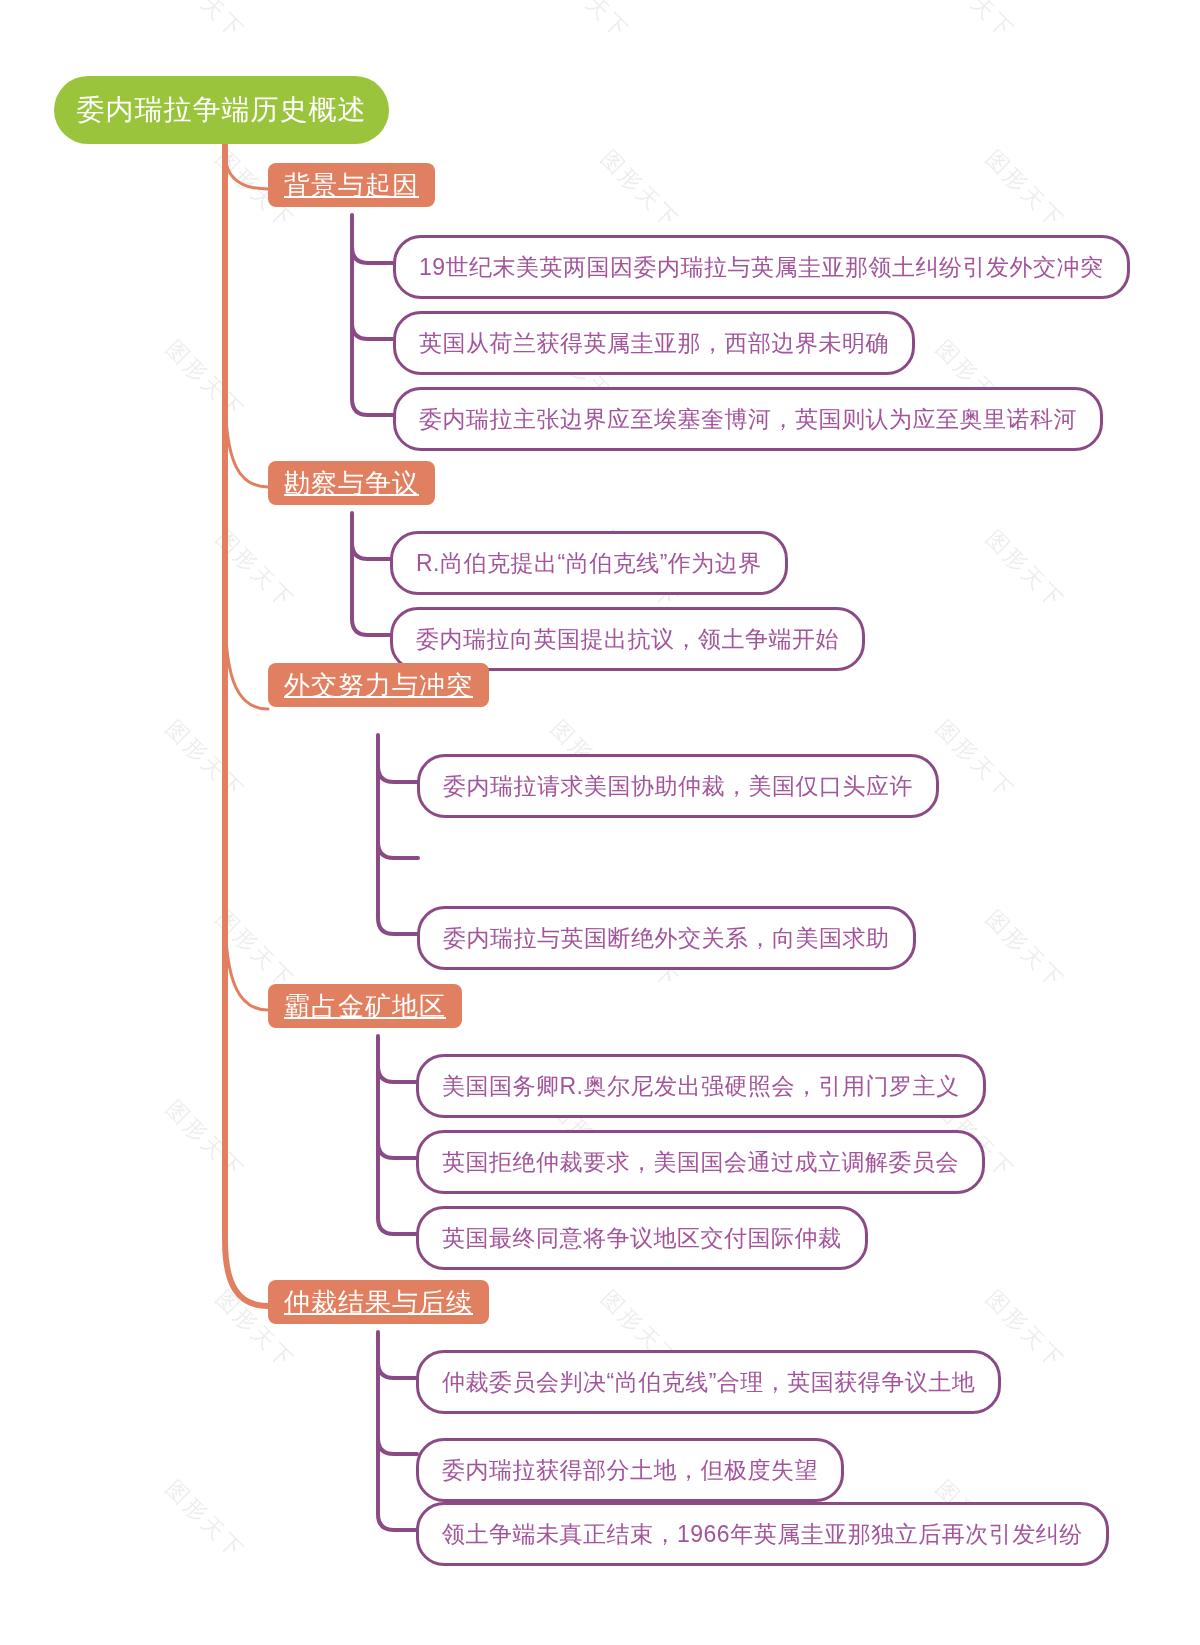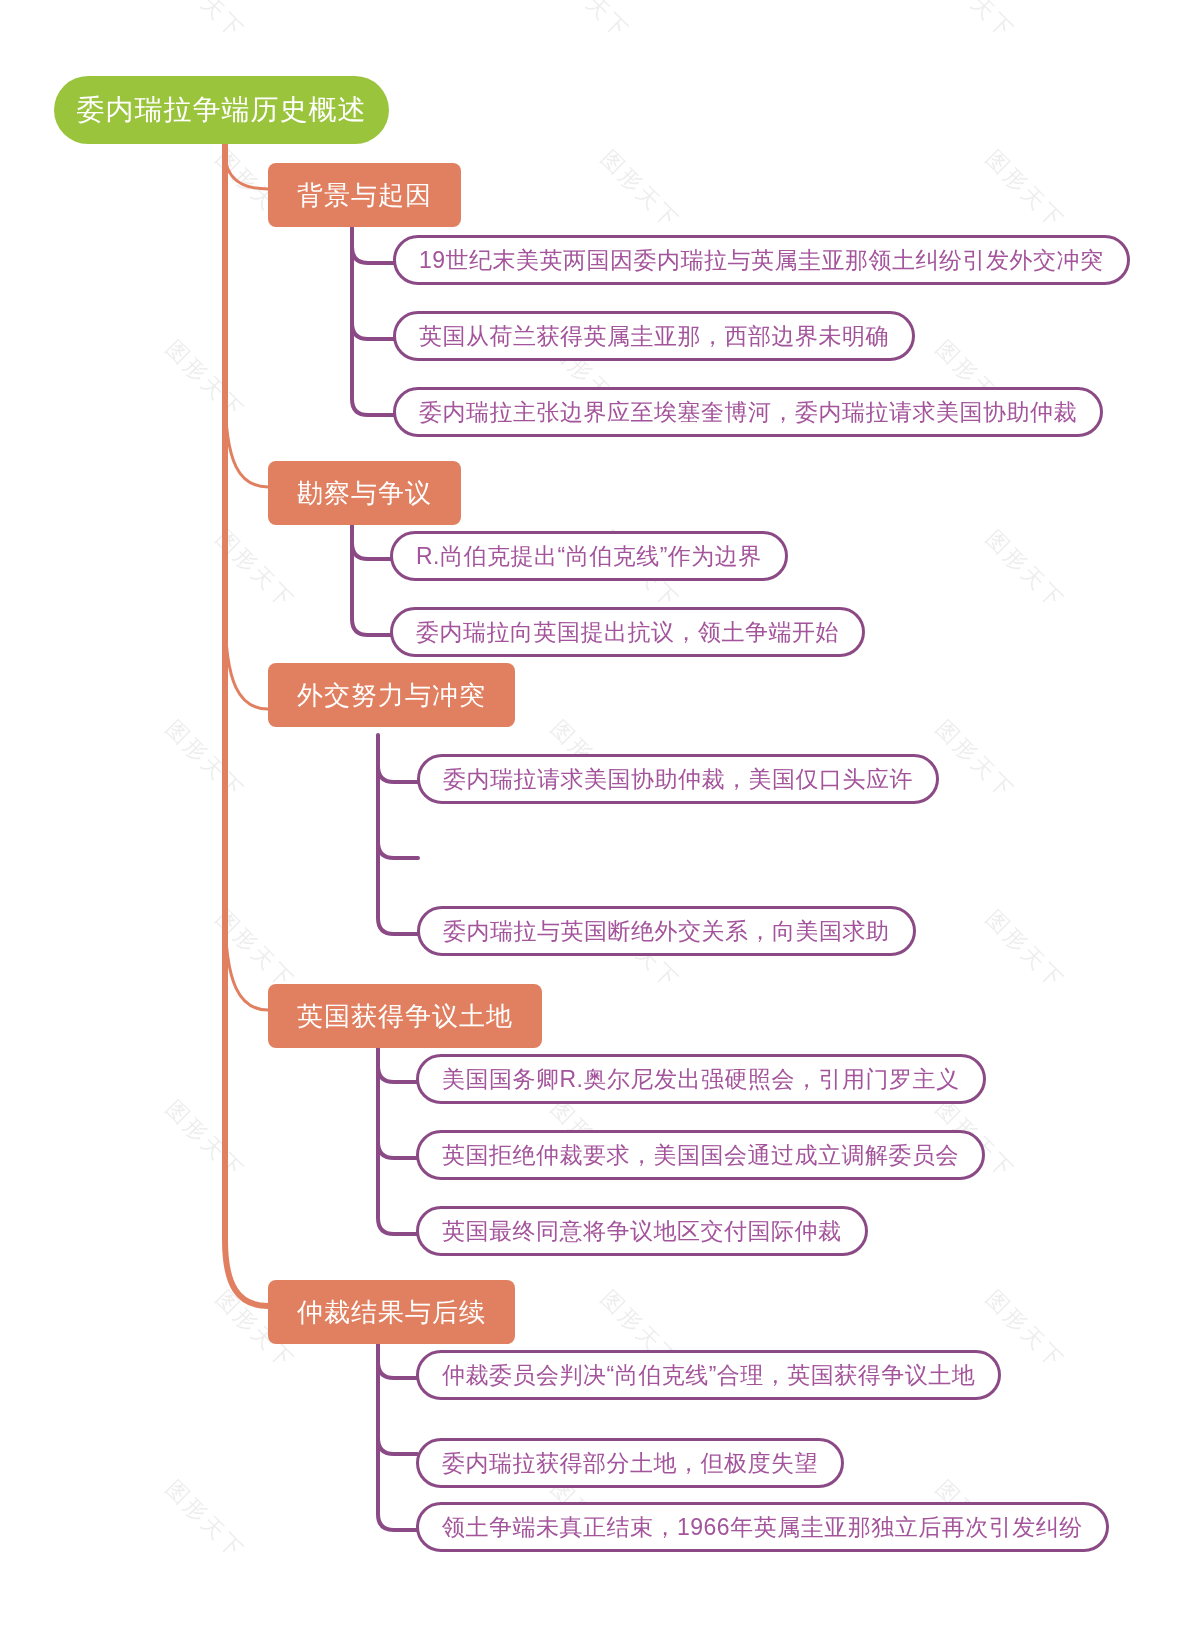--- a/index.html
+++ b/index.html
@@ -10,23 +10,23 @@
       color:rgba(125,125,125,0.14);font-size:22px;letter-spacing:3px;white-space:nowrap;}
   .connectors{position:absolute;left:0;top:0;width:1200px;height:1645px;z-index:1;}
   .connectors path{fill:none;stroke-linecap:round;}
   .trunk{stroke:var(--trunk,#e18061);stroke-width:6px;}
   .twig{stroke:var(--trunk,#e18061);stroke-width:3px;}
   .stem{stroke:var(--stem,#8b4a85);stroke-width:4px;}
   .node{position:absolute;z-index:2;display:inline-flex;align-items:center;
         white-space:nowrap;box-sizing:border-box;}
   .root{width:335px;height:68px;border-radius:36px;background:var(--root-bg,#9ac43c);
         color:#fff;font-size:28px;font-weight:500;justify-content:center;letter-spacing:1px;}
-  .branch{height:64px;border-radius:8px;background:var(--branch-bg,#e18061);
-          color:#fff;font-size:26px;font-weight:500;padding:0 29px;letter-spacing:1px;}
-  .leaf{height:50px;border-radius:28px;background:#fff;
+  .branch{height:44px;border-radius:8px;background:var(--branch-bg,#e18061);
+          color:#fff;font-size:26px;font-weight:500;padding:0 16px;letter-spacing:1px;text-decoration:underline;}
+  .leaf{height:64px;border-radius:28px;background:#fff;
         border:3px solid var(--leaf-border,#8b4a85);
         color:var(--leaf-text,#a3549b);font-size:23px;padding:0 23px;letter-spacing:0.5px;}
 </style>
 </head>
 <body>
 
 <div class="canvas">
 
   <div class="watermark-layer">
       <span class="wm" style="left: 155px; top: -15px;">图形天下</span>
@@ -83,31 +83,31 @@
     <path class="stem" d="M378 1332 V1514 Q378 1530 394 1530 H417"></path>
     <path class="stem" d="M378 1362 Q378 1378 394 1378 H417"></path>
     <path class="stem" d="M378 1438 Q378 1454 394 1454 H417"></path>
   </svg>
 
   <div class="node root" style="left:54px;top:76px;">委内瑞拉争端历史概述</div>
 
   <div class="node branch" style="left:268px;top:163px;">背景与起因</div>
   <div class="node leaf" style="left:393px;top:235px;">19世纪末美英两国因委内瑞拉与英属圭亚那领土纠纷引发外交冲突</div>
   <div class="node leaf" style="left:393px;top:311px;">英国从荷兰获得英属圭亚那，西部边界未明确</div>
-  <div class="node leaf" style="left:393px;top:387px;">委内瑞拉主张边界应至埃塞奎博河，委内瑞拉请求美国协助仲裁</div>
+  <div class="node leaf" style="left:393px;top:387px;">委内瑞拉主张边界应至埃塞奎博河，英国则认为应至奥里诺科河</div>
 
   <div class="node branch" style="left:268px;top:461px;">勘察与争议</div>
   <div class="node leaf" style="left:390px;top:531px;">R.尚伯克提出“尚伯克线”作为边界</div>
   <div class="node leaf" style="left:390px;top:607px;text-align:right;">委内瑞拉向英国提出抗议，领土争端开始</div>
 
   <div class="node branch" style="left:268px;top:663px;">外交努力与冲突</div>
   <div class="node leaf" style="left:417px;top:754px;">委内瑞拉请求美国协助仲裁，美国仅口头应许</div>
   <div class="node leaf" style="left:417px;top:906px;">委内瑞拉与英国断绝外交关系，向美国求助</div>
 
-  <div class="node branch" style="left:268px;top:984px;">英国获得争议土地</div>
+  <div class="node branch" style="left:268px;top:984px;">霸占金矿地区</div>
   <div class="node leaf" style="left:416px;top:1054px;">美国国务卿R.奥尔尼发出强硬照会，引用门罗主义</div>
   <div class="node leaf" style="left:416px;top:1130px;">英国拒绝仲裁要求，美国国会通过成立调解委员会</div>
   <div class="node leaf" style="left:416px;top:1206px;">英国最终同意将争议地区交付国际仲裁</div>
 
   <div class="node branch" style="left:268px;top:1280px;">仲裁结果与后续</div>
   <div class="node leaf" style="left:416px;top:1350px;">仲裁委员会判决“尚伯克线”合理，英国获得争议土地</div>
   <div class="node leaf" style="left:416px;top:1426px;margin-top:12px;">委内瑞拉获得部分土地，但极度失望</div>
   <div class="node leaf" style="left:416px;top:1502px;text-align:center;">领土争端未真正结束，1966年英属圭亚那独立后再次引发纠纷</div>
 
 </div>

